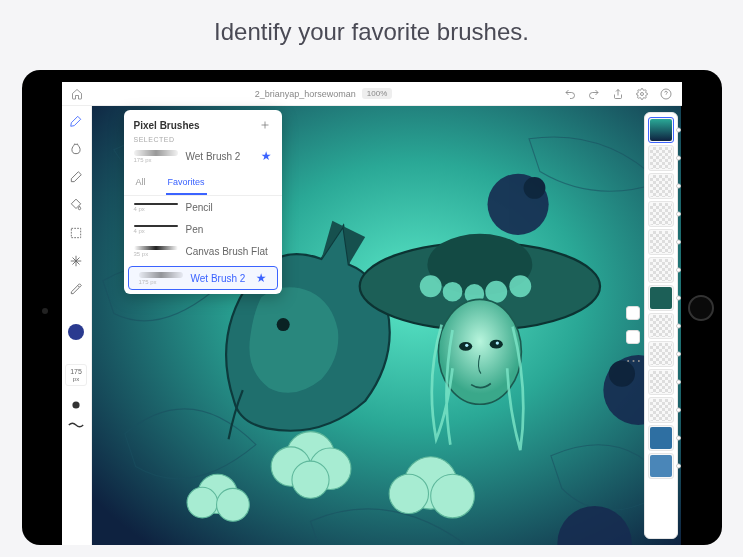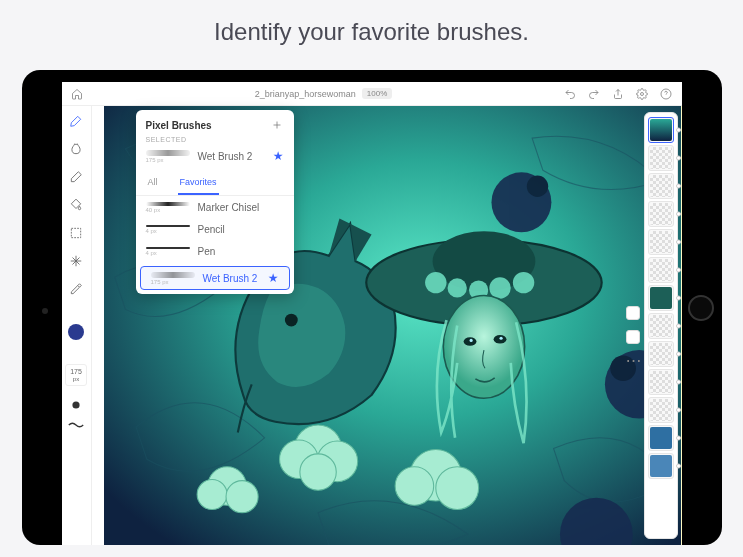--- a/index.html
+++ b/index.html
@@ -19,21 +19,21 @@
   .floating-panel .sq { width: 18px; height: 18px; border: 1px solid #ddd; border-radius: 3px; background: #fff; display: flex; align-items: center; justify-content: center; }
   .body { flex: 1; display: flex; position: relative; }
   .left-tools { width: 30px; background: #fff; border-right: 1px solid #eee; display: flex; flex-direction: column; align-items: center; padding: 6px 0; gap: 10px; }
   .left-tools .tool { width: 18px; height: 18px; display: flex; align-items: center; justify-content: center; cursor: pointer; }
   .left-tools .tool.active svg { stroke: #3b63ff; }
   .left-tools .tool svg { width: 14px; height: 14px; stroke: #666; fill: none; stroke-width: 1.5; }
   .color-swatch { width: 16px; height: 16px; border-radius: 50%; background: #2a3a8f; }
   .size-chip { width: 22px; font-size: 7px; text-align: center; color: #666; border: 1px solid #eee; border-radius: 3px; padding: 3px 0; line-height: 1; }
   .stroke-preview { width: 18px; height: 10px; }
   .stroke-preview svg { width: 18px; height: 10px; }
-  .canvas { flex: 1; position: relative; background: #fef9c3; margin-left: 12px; }
+  .canvas { flex: 1; position: relative; background: #000000; }
   .art { position: absolute; inset: 0; }
   .brush-popover { position: absolute; left: 32px; top: 4px; width: 158px; background: #fff; border-radius: 6px; box-shadow: 0 4px 16px rgba(0,0,0,.25); z-index: 20; font-size: 9px; color: #555; overflow: hidden; }
   .popover-head { padding: 8px 10px 4px; display: flex; align-items: center; justify-content: space-between; }
   .popover-title { font-size: 10px; font-weight: 600; color: #333; }
   .popover-sub { font-size: 7px; color: #aaa; letter-spacing: .5px; padding: 0 10px; }
   .selected-brush { display: flex; align-items: center; gap: 8px; padding: 6px 10px; }
   .brush-thumb { width: 44px; height: 14px; display: flex; flex-direction: column; justify-content: center; }
   .brush-stroke { height: 6px; background: linear-gradient(90deg, rgba(0,0,0,.05), rgba(0,0,0,.4), rgba(0,0,0,.05)); border-radius: 3px; filter: blur(.5px); }
   .brush-stroke.thin { height: 2px; background: #333; }
   .brush-stroke.med { height: 4px; background: linear-gradient(90deg, transparent, #222, transparent); border-radius: 2px; }
@@ -276,38 +276,38 @@
             <div class="brush-name">Wet Brush 2</div>
             <span class="star">★</span>
           </div>
           <div class="tabs">
             <div class="tab">All</div>
             <div class="tab active">Favorites</div>
           </div>
           <div class="brush-list">
             <div class="brush-row">
               <div class="brush-thumb">
-                  <div class="brush-stroke med"></div>
-                  <div class="brush-px">40 px</div>
-                </div>
-              <div class="brush-name">Marker Chisel</div>
-            </div>
-            <div class="brush-row">
-              <div class="brush-thumb">
                   <div class="brush-stroke thin"></div>
                   <div class="brush-px">4 px</div>
                 </div>
               <div class="brush-name">Pencil</div>
             </div>
             <div class="brush-row">
               <div class="brush-thumb">
                   <div class="brush-stroke thin"></div>
                   <div class="brush-px">4 px</div>
                 </div>
               <div class="brush-name">Pen</div>
+            </div>
+            <div class="brush-row">
+              <div class="brush-thumb">
+                  <div class="brush-stroke med"></div>
+                  <div class="brush-px">35 px</div>
+                </div>
+              <div class="brush-name">Canvas Brush Flat</div>
             </div>
             <div class="brush-row">
               <div class="brush-thumb">
                   <div class="brush-stroke"></div>
                   <div class="brush-px">175 px</div>
                 </div>
               <div class="brush-name" style="color:#3b63ff">Wet Brush 2</div>
               <span class="star">★</span>
             </div>
           </div>

